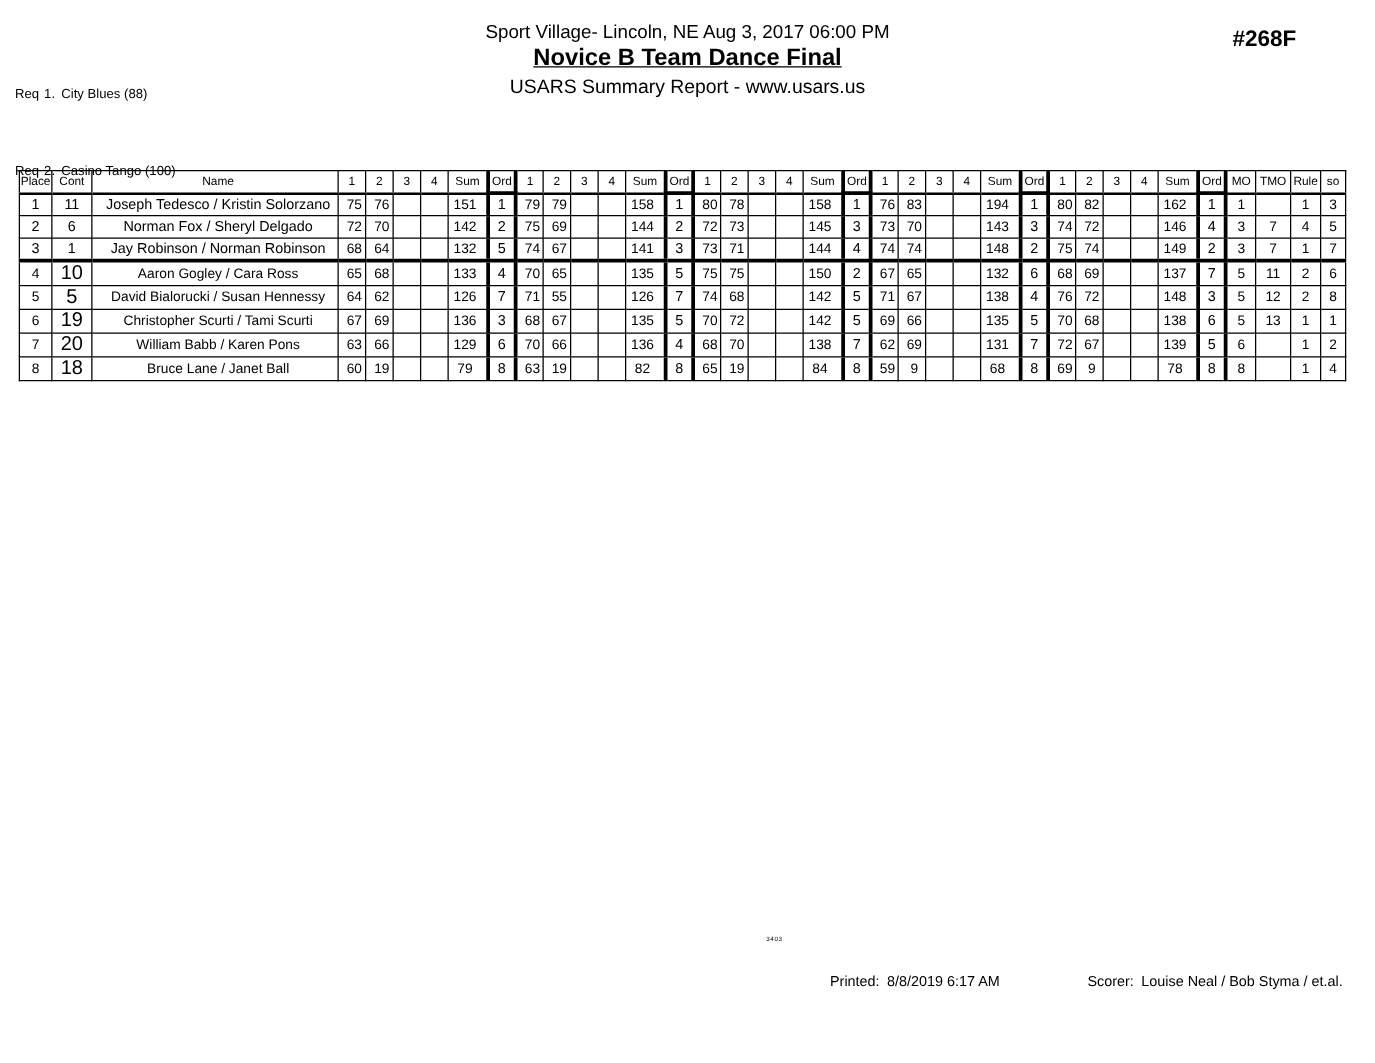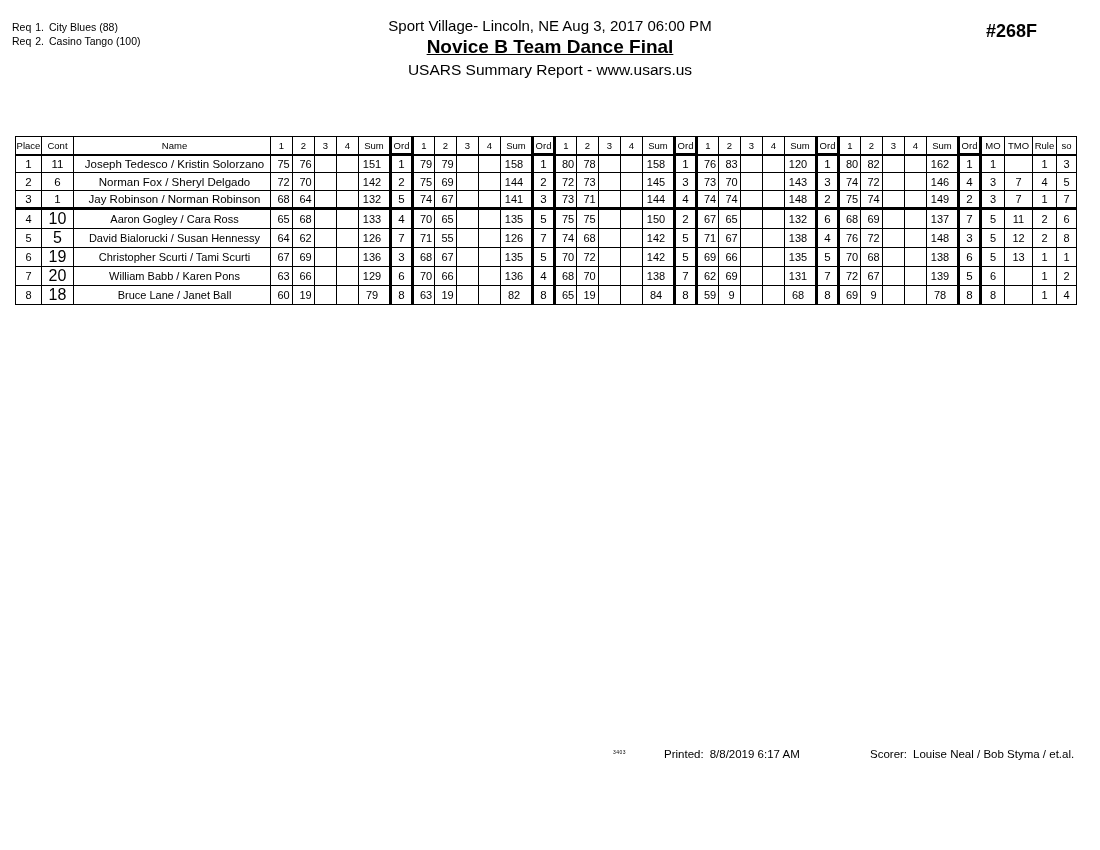--- a/index.html
+++ b/index.html
@@ -21,21 +21,21 @@
     position: absolute;
     left: 12px;
     top: 21px;
     font-size: 10.5px;
     line-height: 13.5px;
     white-space: nowrap;
   }
   #req-block .req-line { display: block; }
   #req-block .req-lbl { display: inline-block; }
   #req-block .req-num { display: inline-block; padding-left: 4px; }
-  #req-block .req-name { display: inline-block; padding-left: 5px; }
+  #req-block .req-name { display: inline-block; padding-left: 5px; margin-top: 48px; }
 
   
   #title-block {
     position: absolute;
     left: 0;
     top: 16px;
     width: 1100px;
     text-align: center;
   }
   #title-block .t1 {
@@ -180,21 +180,21 @@
     top: 0px;
     white-space: nowrap;
   }
   #footer .scorer {
     position: absolute;
     left: 846px;
     top: 0px;
     white-space: nowrap;
   }
   #footer .lbl { display: inline-block; padding-left: 24px; }
-  #footer .val { display: inline-block; padding-left: 6px; }
+  #footer .val { display: inline-block; padding-left: 6px; margin-top: 32px; }
 </style>
 </head>
 <body>
 
 <div id="req-block">
   <span class="req-line">
     <span class="req-lbl">Req</span><span class="req-num">1.</span><span class="req-name">City Blues (88)</span>
   </span>
   <span class="req-line">
     <span class="req-lbl">Req</span><span class="req-num">2.</span><span class="req-name">Casino Tango (100)</span>
@@ -269,21 +269,21 @@
         <td class="b-score c-score">80</td>
         <td class="b-score c-score">78</td>
         <td class="b-score c-score"></td>
         <td class="b-score c-score"></td>
         <td class="b-sum c-sum">158</td>
         <td class="b-ord c-ord">1</td>
         <td class="b-score c-score">76</td>
         <td class="b-score c-score">83</td>
         <td class="b-score c-score"></td>
         <td class="b-score c-score"></td>
-        <td class="b-sum c-sum">120</td>
+        <td class="b-sum c-sum">194</td>
         <td class="b-ord c-ord">1</td>
         <td class="b-score c-score">80</td>
         <td class="b-score c-score">82</td>
         <td class="b-score c-score"></td>
         <td class="b-score c-score"></td>
         <td class="b-sum c-sum">162</td>
         <td class="b-ord c-ord">1</td>
         <td class="b-tail c-tail">1</td>
         <td class="b-tail c-tail-tmo"></td>
         <td class="b-tail c-tail-rule">1</td>

